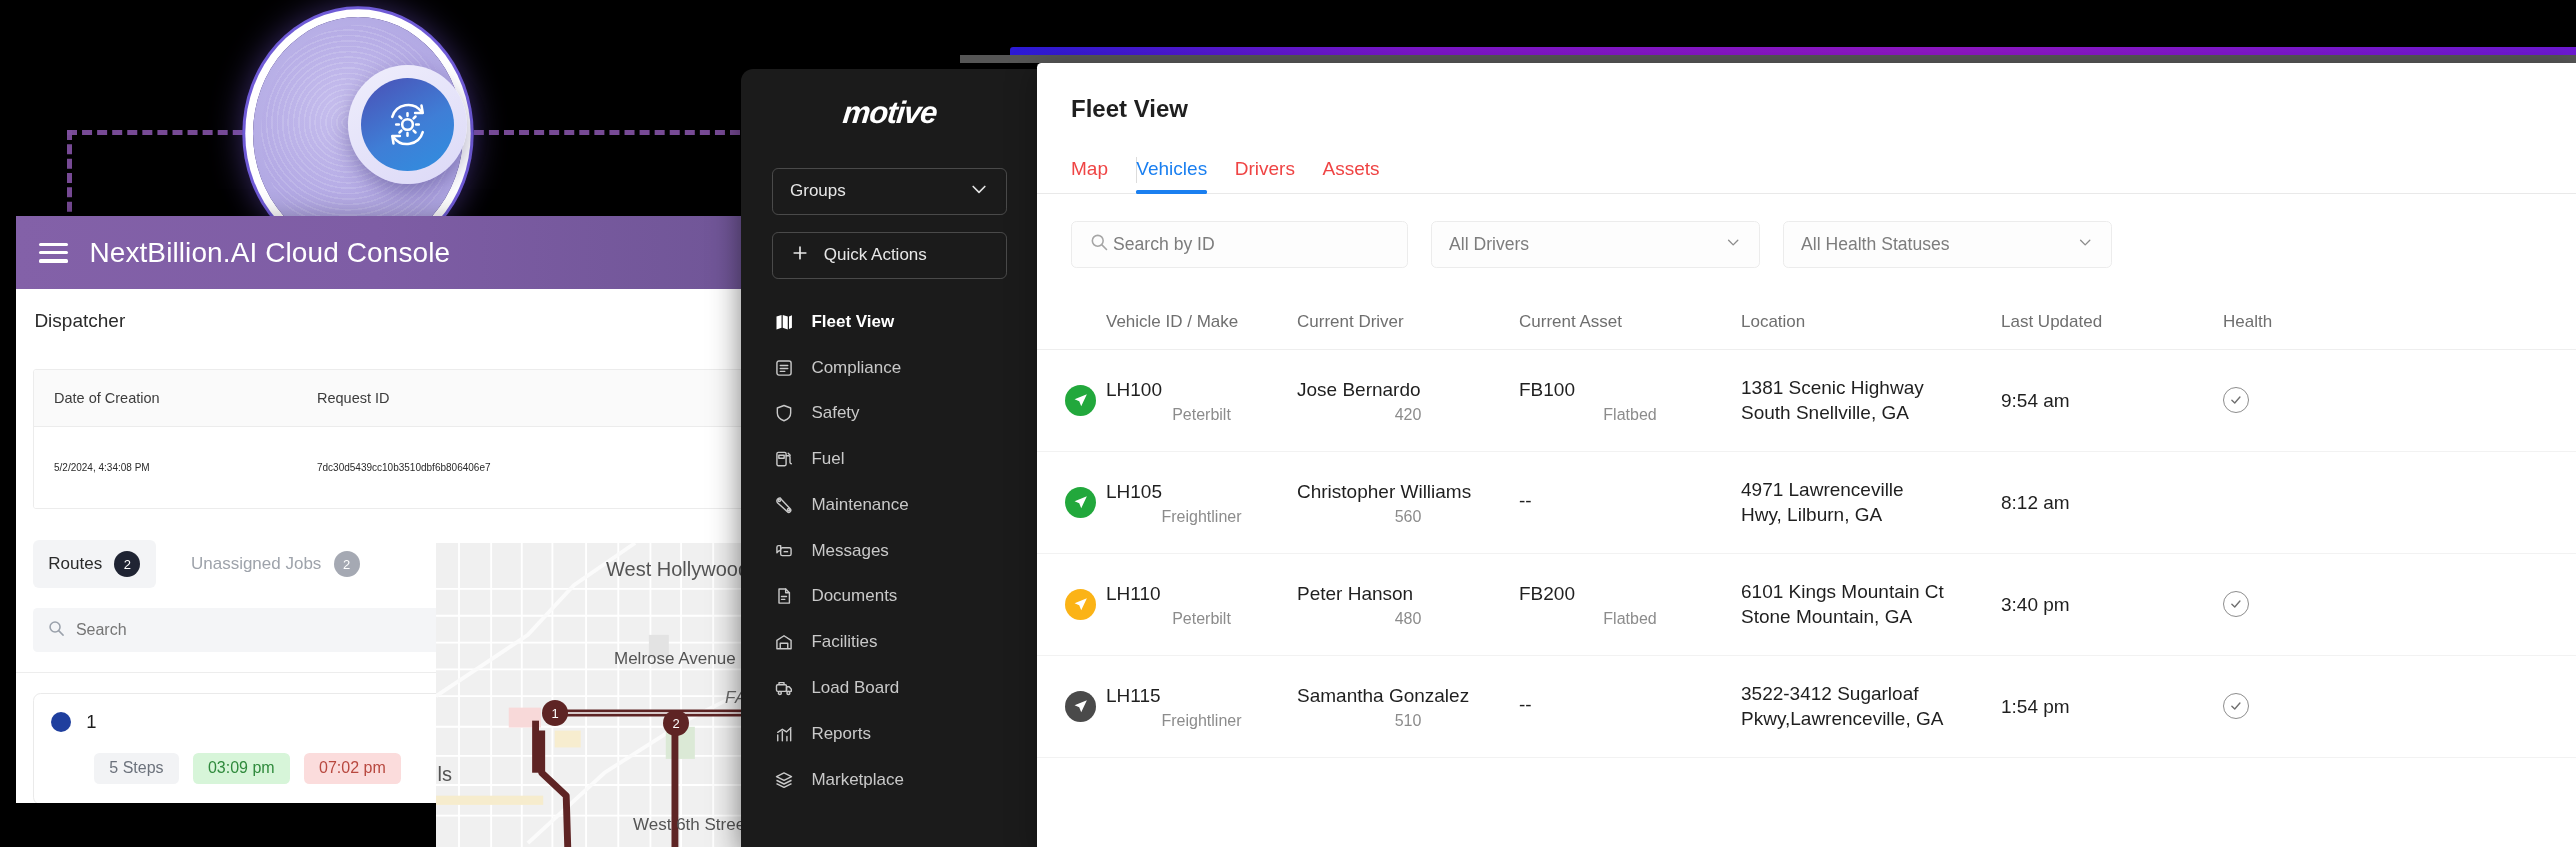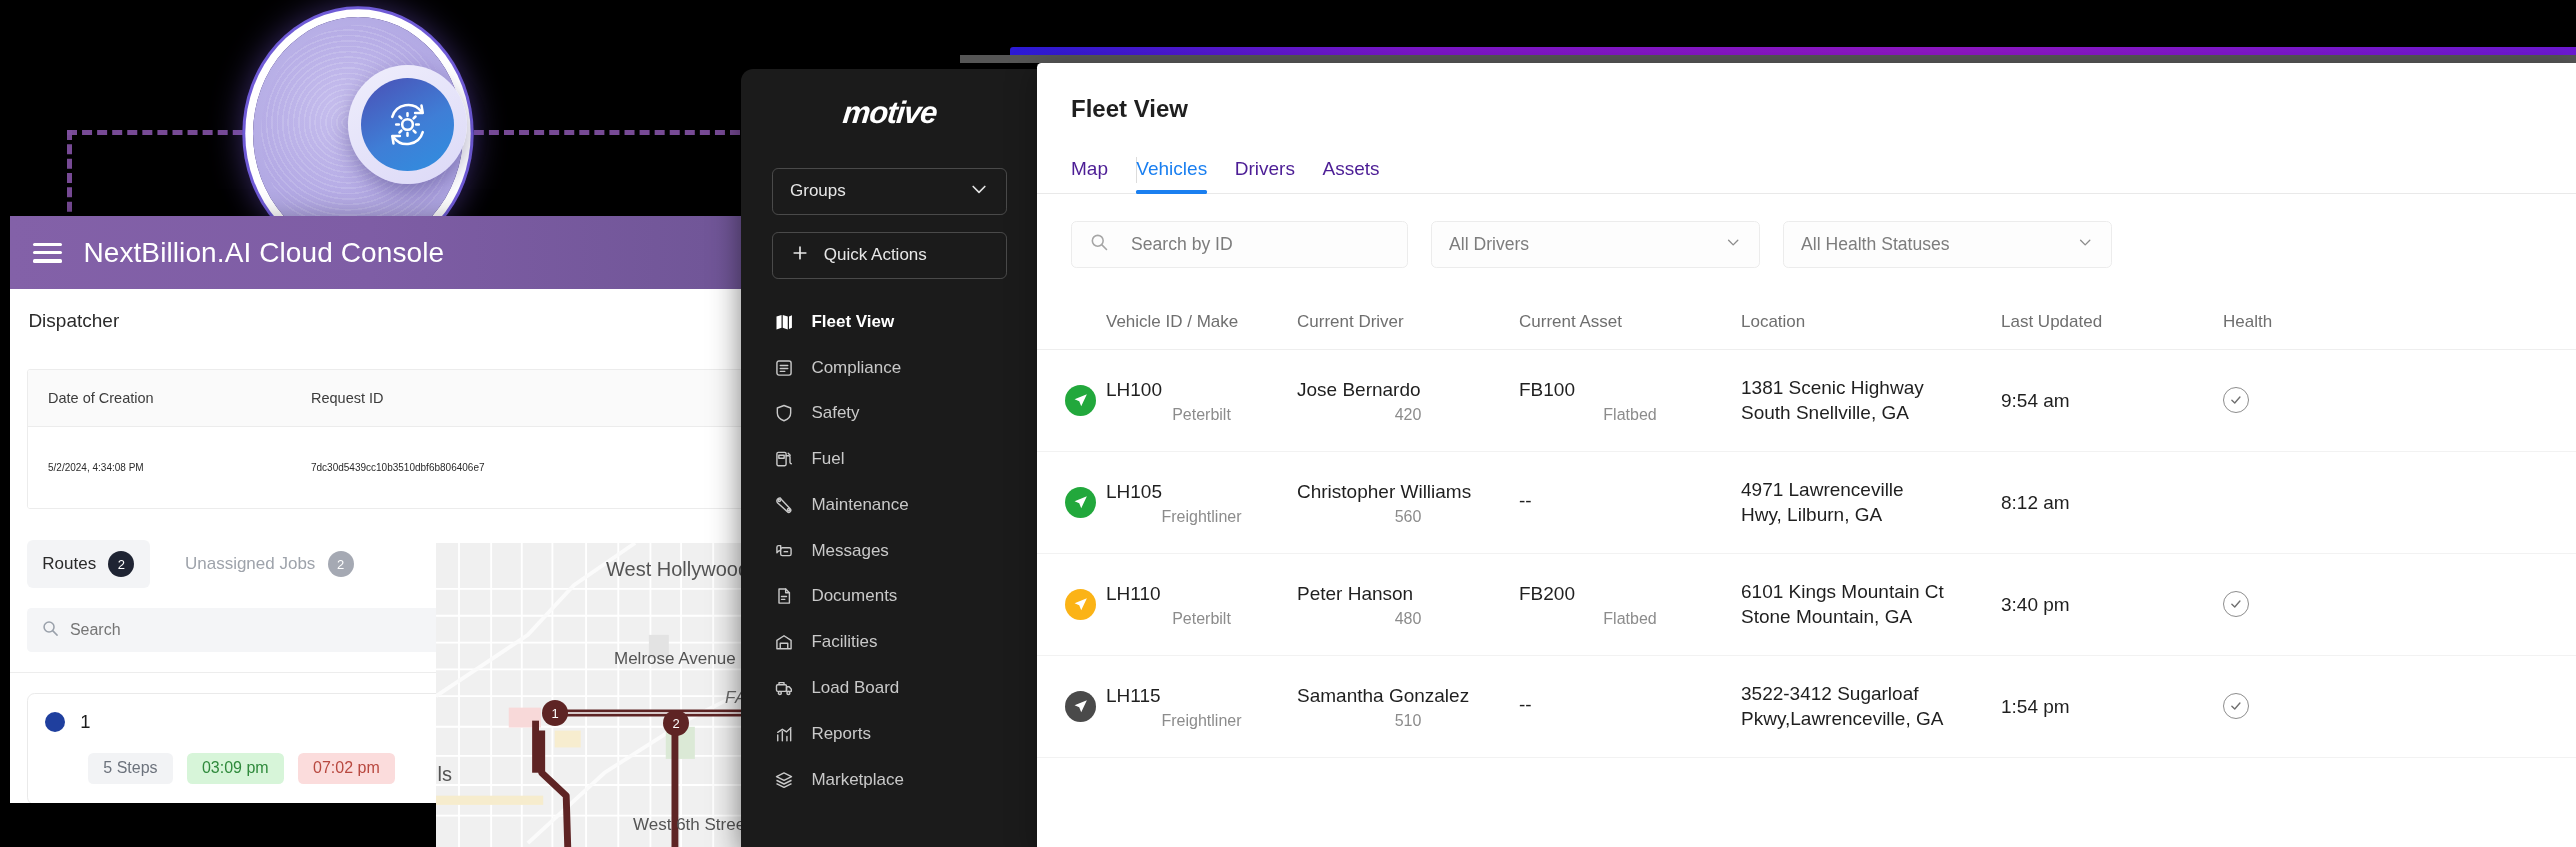--- a/index.html
+++ b/index.html
@@ -38,21 +38,21 @@
     display: flex; align-items: center; justify-content: center;
   }
   .hero-badge-inner {
     width: 93px; height: 93px; border-radius: 50%;
     background: linear-gradient(150deg,#4b4fb5 0%, #3f7ed6 55%, #2f8fe0 100%);
     display: flex; align-items: center; justify-content: center;
   }
 
   
   .nb-window {
-    position: absolute; left: 10px; top: 216px; width: 750px; height: 587px;
+    position: absolute; left: 16px; top: 216px; width: 750px; height: 587px;
     background: #ffffff; border-top-right-radius: 9.2px;
     box-shadow: 0 7.7px 31px rgba(0,0,0,.45); overflow: hidden;
   }
   .nb-topbar {
     height: 73px; background: linear-gradient(90deg,#8361a8 0%, #7e5da5 48%, #6f5596 100%);
     display: flex; align-items: center; gap: 21.4px; padding: 0 0 0 23px;
   }
   .burger { width: 29px; height: 20px; display: flex; flex-direction: column; justify-content: space-between; cursor: pointer; }
   .burger i { display: block; height: 3.1px; background: #fff; border-radius: 1.5px; }
   .nb-title { color: #fff; font-size: 28px; font-weight: 400; letter-spacing: 0.1px; white-space: nowrap; }
@@ -152,31 +152,31 @@
     position: absolute; left: 960px; top: 55px; width: 1616px; height: 7.7px;
     background: #565656;
   }
   .mv-panel {
     position: absolute; left: 1037px; top: 63px; width: 1539px; height: 784px;
     background: #ffffff; border-top-left-radius: 4.6px; overflow: hidden;
     box-shadow: 0 7.7px 31px rgba(0,0,0,.35);
   }
   .mv-h1 { padding: 32px 0 0 34px; font-size: 24px; font-weight: 700; color: #1f1f1f; }
   .mv-tabs { display: flex; align-items: flex-end; gap: 0; padding: 34px 0 0 34px; }
-  .mv-tab { font-size: 19px; color: #4c1d95; padding: 0 0 13.8px 0; cursor: pointer; position: relative; }
+  .mv-tab { font-size: 19px; color: #ef4444; padding: 0 0 13.8px 0; cursor: pointer; position: relative; }
   .mv-tab + .mv-tab { margin-left: 27.6px; }
   .mv-tab.active { color: #1a7ff0; }
   .mv-tab.active::after { content:""; position:absolute; left:0; right:0; bottom:0; height: 3.8px; background:#1a7ff0; border-radius: 1.5px; }
   .mv-tab-sep { width: 0.8px; height: 26px; background: #dcdcdc; margin: 0 0 10.7px 27.6px; }
   .mv-tabline { height: 0.8px; background: #e9e9e9; margin-top: -0.8px; }
 
   .mv-filters { display: flex; gap: 23px; padding: 27.6px 0 0 34px; }
   .mv-field {
     height: 47px; border: 0.8px solid #ececec; border-radius: 5.4px; background: #fdfdfd;
-    display: flex; align-items: center; gap: 22px; padding: 0 17px; color: #7d7d7d; font-size: 17.6px;
+    display: flex; align-items: center; gap: 4px; padding: 0 17px; color: #7d7d7d; font-size: 17.6px;
   }
   .mv-field.search { width: 337px; }
   .mv-field.sel { width: 329px; }
   .mv-field .chev { margin-left: auto; }
 
   .mv-table { margin-top: 27.6px; }
   .mv-hrow { display: flex; align-items: center; height: 54px; border-bottom: 0.8px solid #eeeeee; }
   .mv-hrow .h { font-size: 17px; color: #6f6f6f; }
   .mv-row { display: flex; align-items: center; height: 102px; border-bottom: 0.8px solid #f2f2f2; }
   .col-flag { width: 69px; padding-left: 27.6px; flex: 0 0 69px; }

